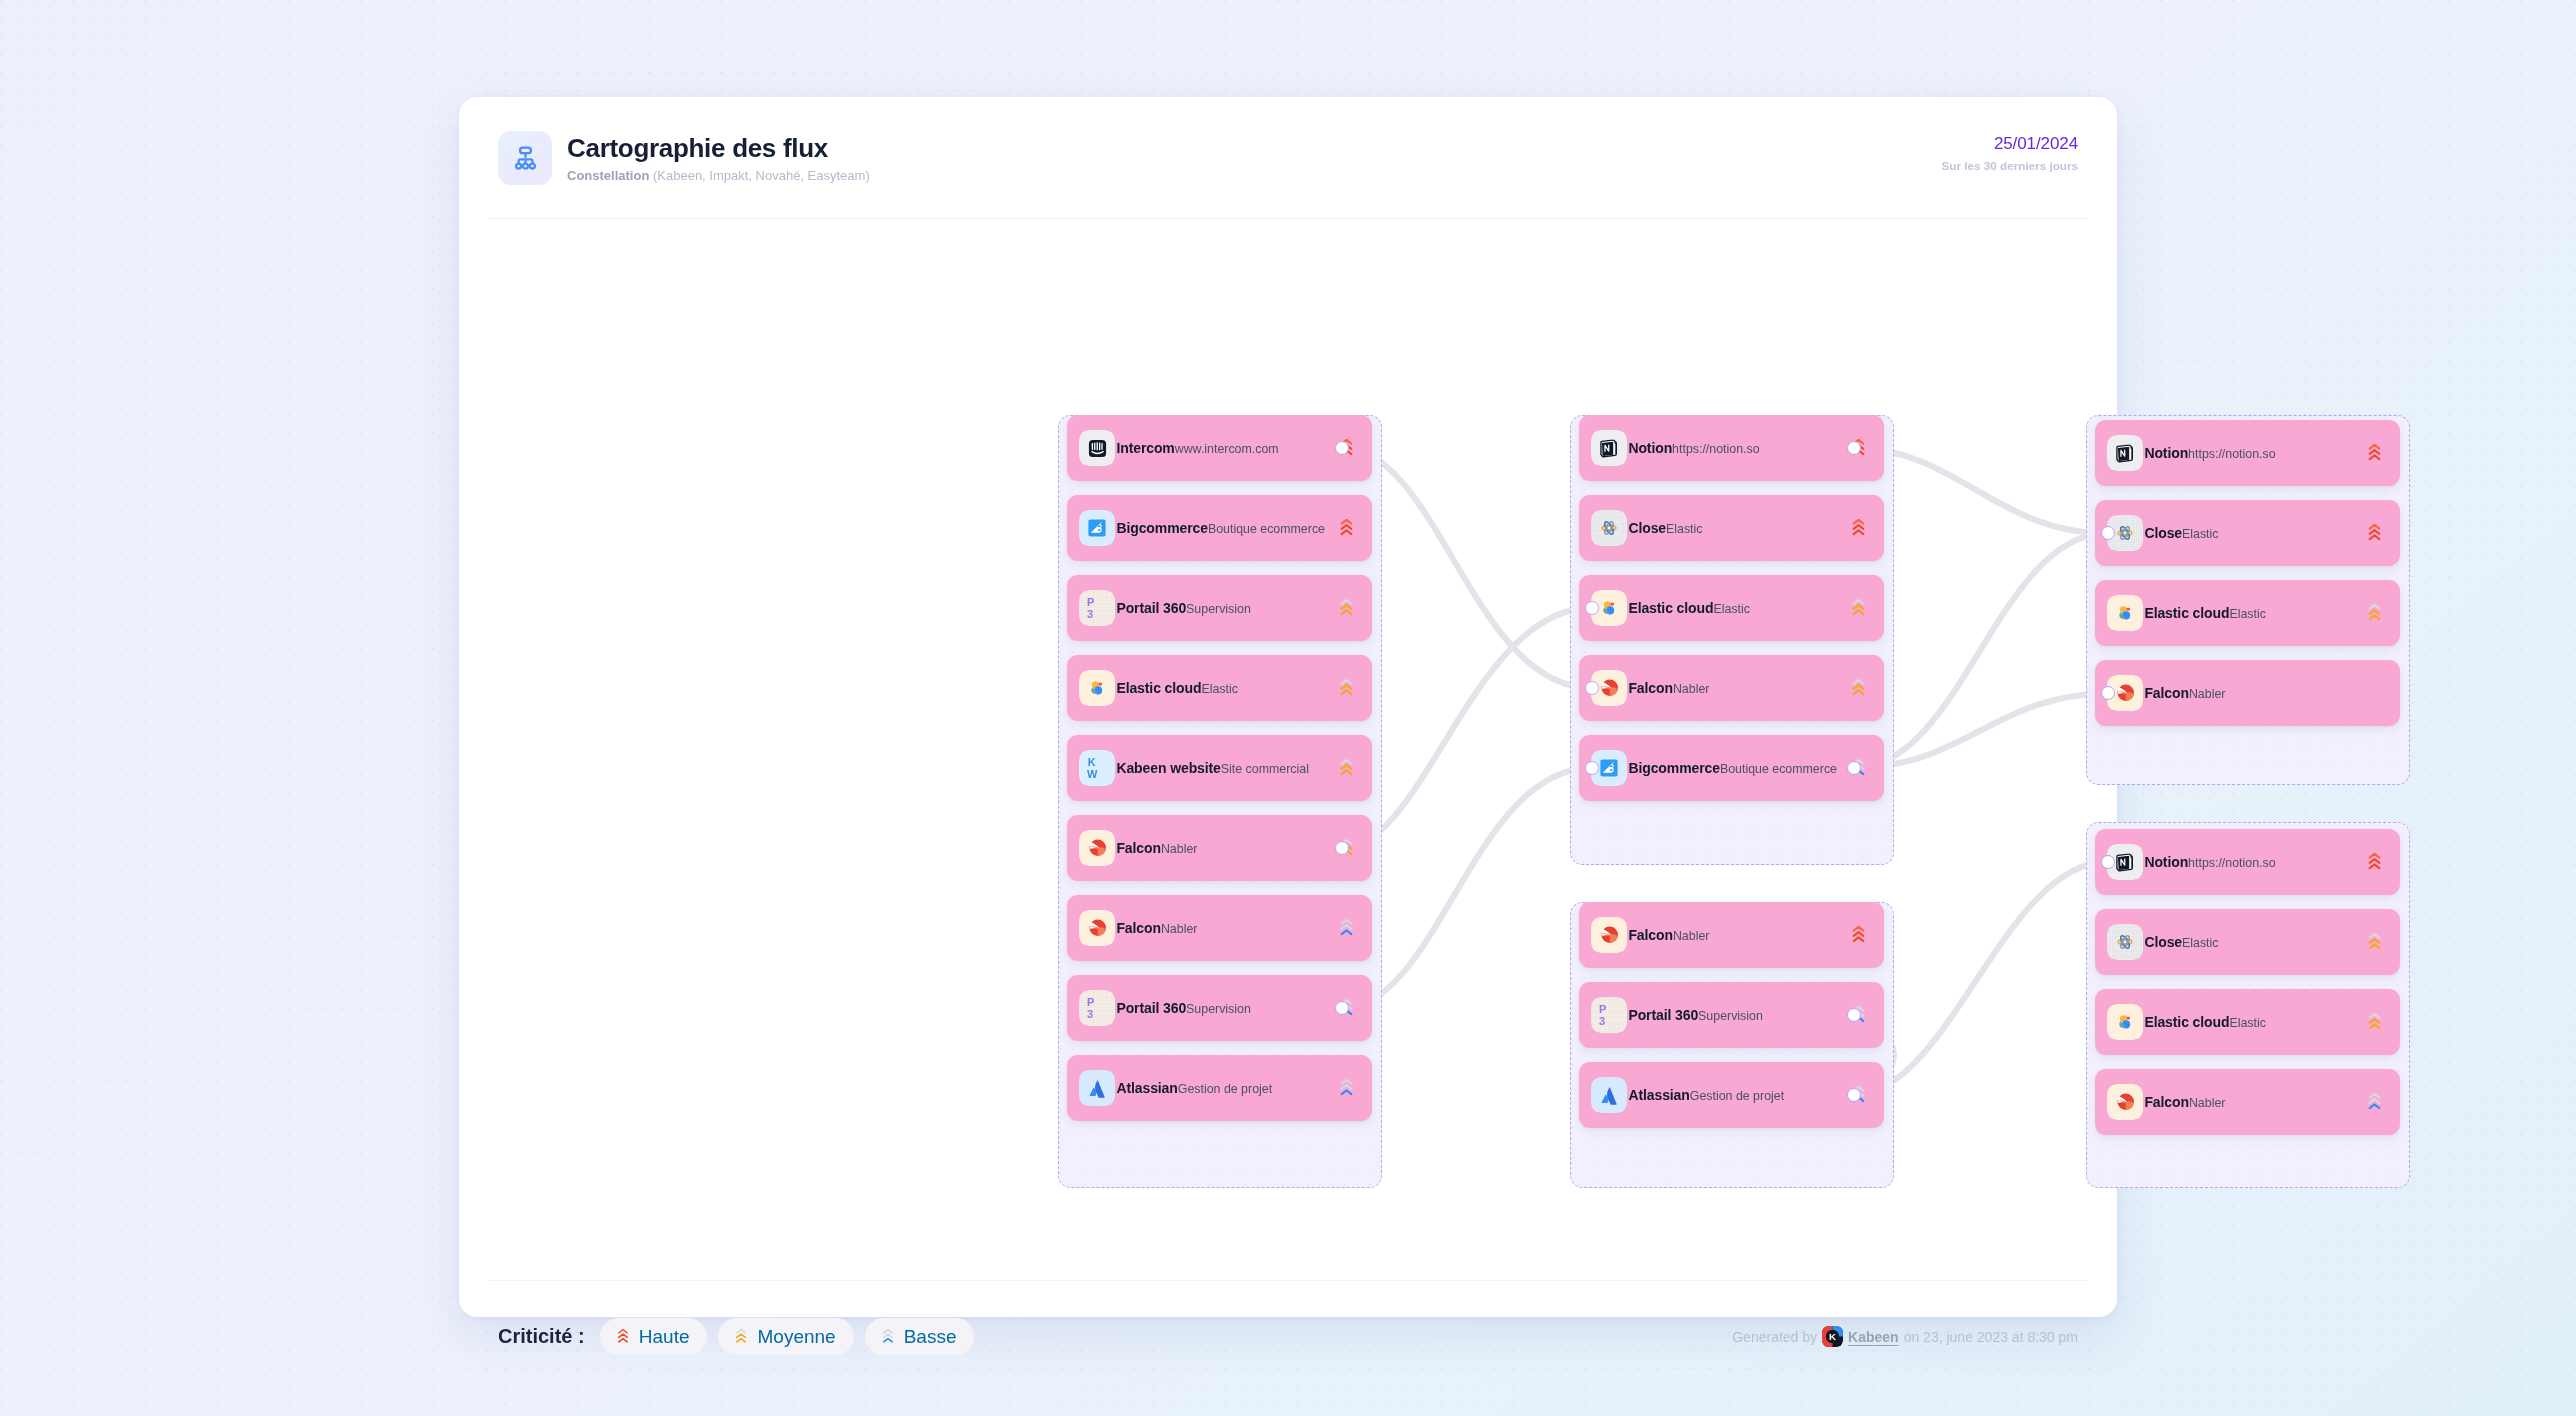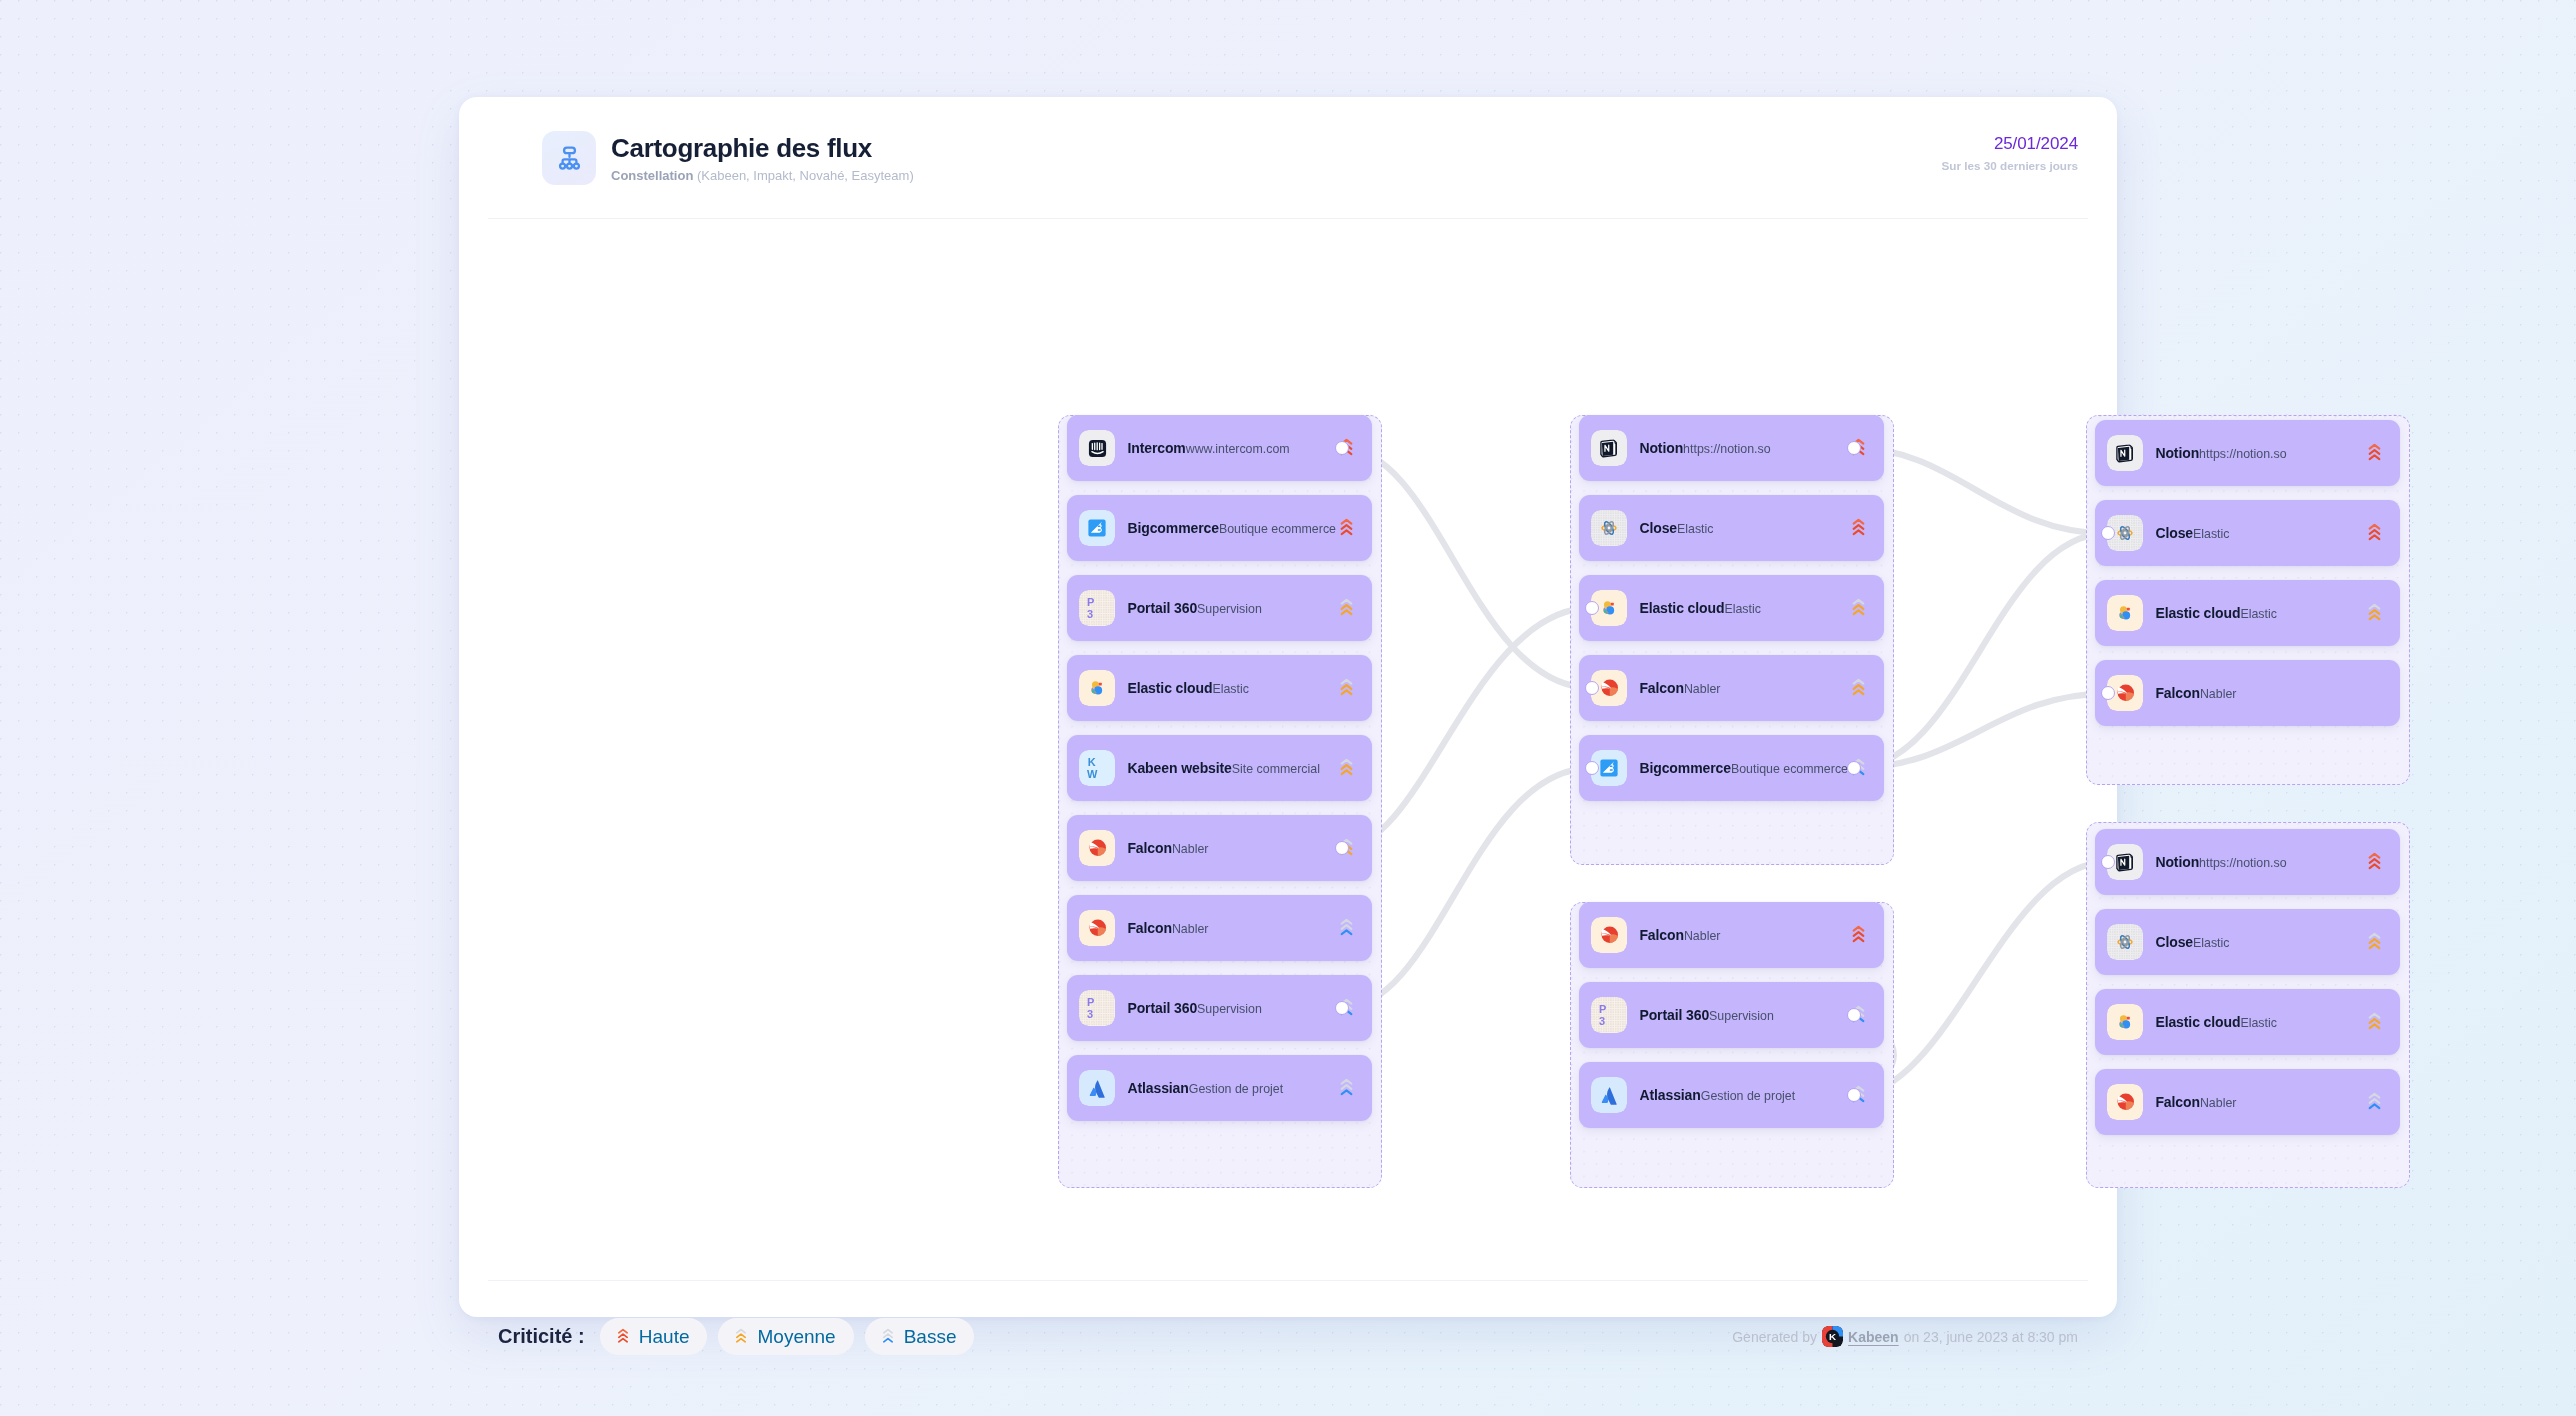--- a/index.html
+++ b/index.html
@@ -24,21 +24,21 @@
     border-radius: 18px;
     box-shadow: 0 18px 48px rgba(90,110,180,.13), 0 1.4px 7px rgba(90,110,180,.07);
   }
 
   
   #header {
     position: absolute; left: 0; top: 0; width: 100%; height: 124px;
     padding: 34px 39px 0 39px;
     display: flex; align-items: flex-start; justify-content: space-between;
   }
-  #header-left { display: flex; align-items: center; gap: 15px; margin-left: 44px; }
+  #header-left { display: flex; align-items: center; gap: 15px; }
   #app-logo {
     width: 54px; height: 54px; border-radius: 13px; flex: 0 0 auto;
     background: linear-gradient(150deg,#e7effd 0%,#eaeafb 100%);
     display: flex; align-items: center; justify-content: center;
   }
   #title-block { padding-top: 1.4px; }
   #page-title {
     font-size: 26px; font-weight: 700; color: #151f36; letter-spacing: -0.3px;
     line-height: 1.12;
   }
@@ -73,26 +73,26 @@
   }
   .group-title {
     font-size: 18px; font-weight: 700; color: #a98df0; letter-spacing: -0.1px;
   }
   .group-tools { display: flex; align-items: center; gap: 11px; }
 
   
   .row {
     position: absolute;
     height: 66px;
-    background: #c4b5fd;
+    background: #f9a8d4;
     border-radius: 11px;
     box-shadow: 0 3.4px 9.7px rgba(85,95,150,.09), 0 0.7px 2.1px rgba(85,95,150,.06);
     display: flex; align-items: center;
     padding: 0 14px 0 12.4px;
-    gap: 12px;
+    gap: 1px;
   }
   .row-icon {
     width: 36px; height: 36px; border-radius: 9.7px; flex: 0 0 auto;
     display: flex; align-items: center; justify-content: center;
     overflow: hidden;
   }
   .row-text { flex: 1 1 auto; min-width: 0; line-height: 1.18; }
   .row-name {
     font-size: 14px; font-weight: 700; color: #101a30; letter-spacing: -0.1px;
     white-space: nowrap;

